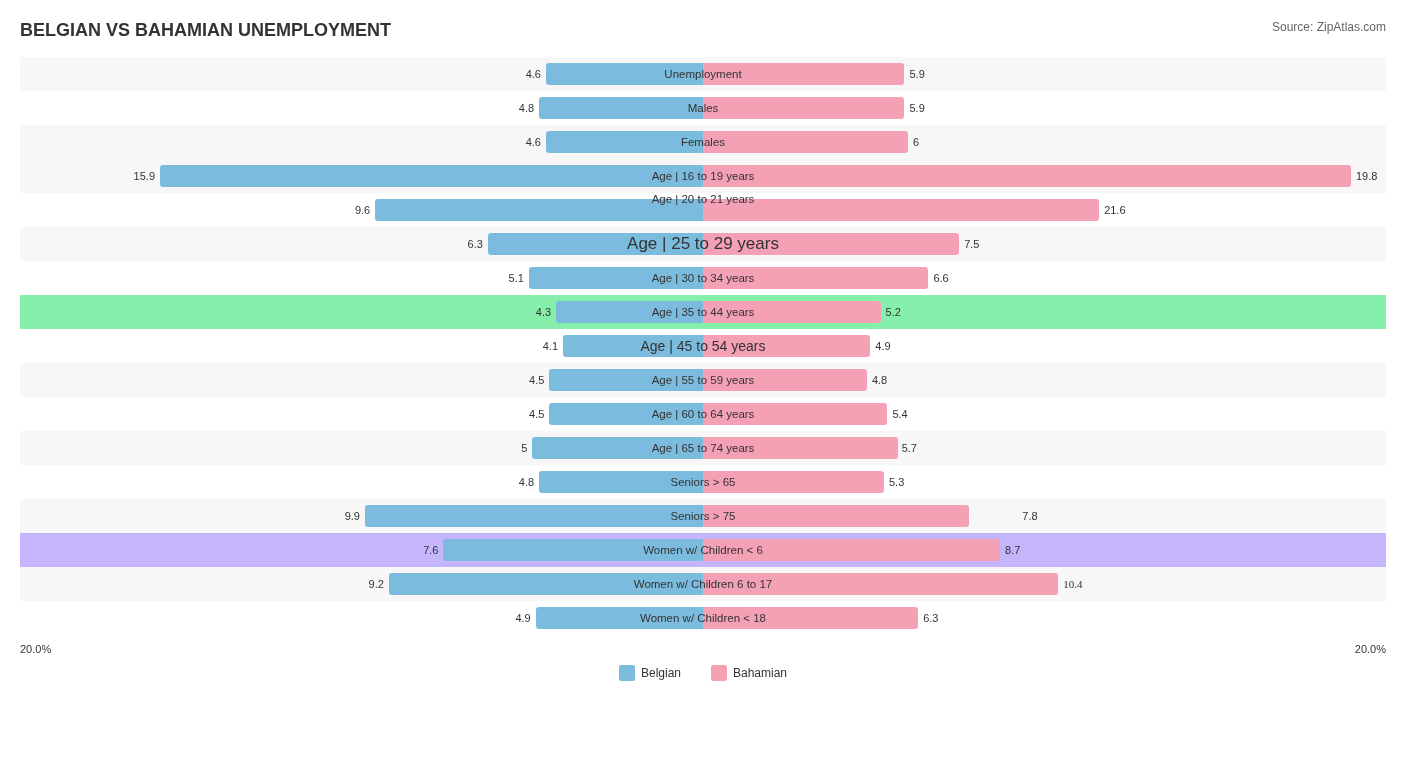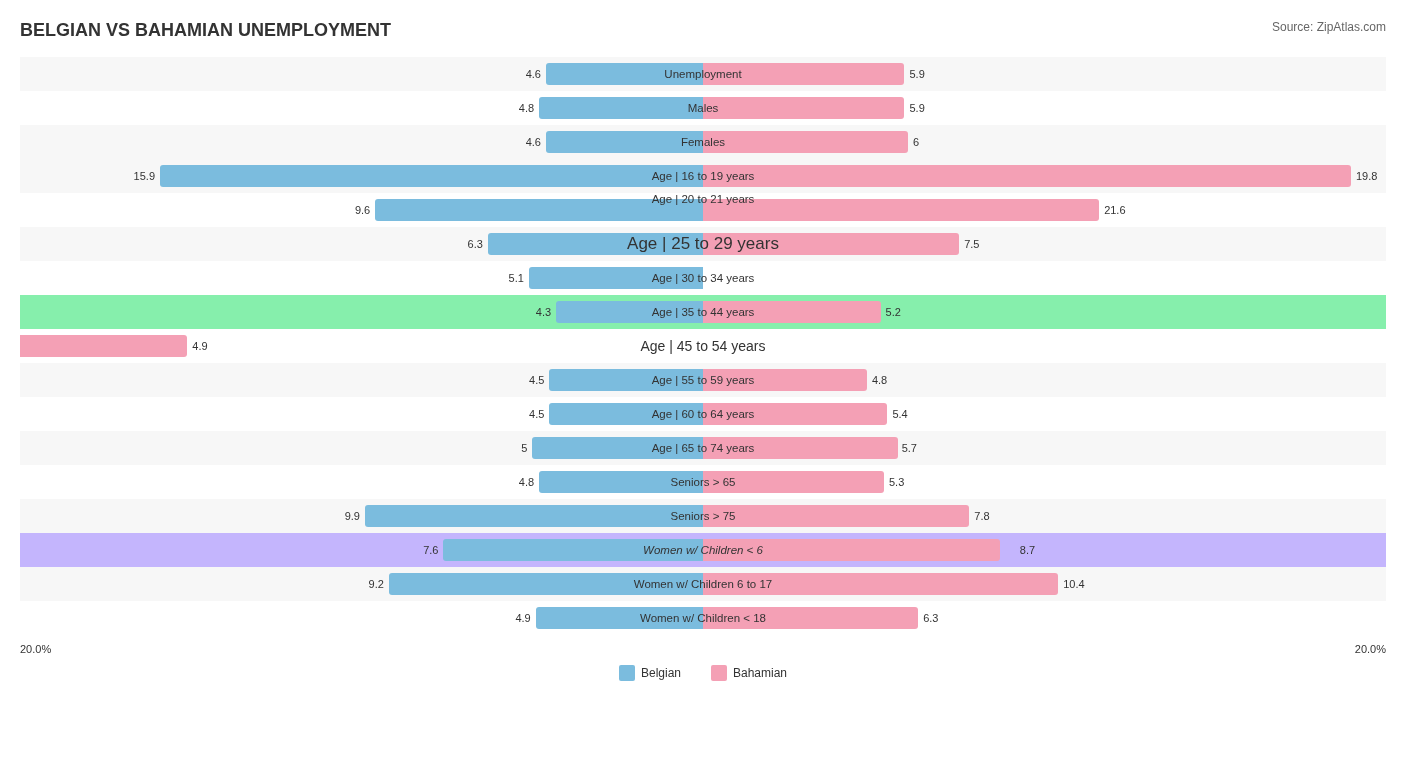--- a/index.html
+++ b/index.html
@@ -173,20 +173,24 @@
       <div style="display: flex; align-items: center; height: 34px; position: relative; background: rgb(255, 255, 255);">
       <div style="display:flex;align-items:center;width:100%;height:100%;position:relative;">
 
         <div style="width:683px;display:flex;align-items:center;justify-content:flex-end;height:100%;position:relative;">
           <span style="font-size:11px;color:#333;margin-right:5px;min-width:30px;text-align:right;">5.1</span>
           <div style="width:174.165px;height:22px;background:#7bbcde;border-radius:3px 0 0 3px;"></div>
         </div>
 
         <div style="position:absolute;left:50%;transform:translateX(-50%);font-size:11.5px;color:#333;white-space:nowrap;z-index:10;text-align:center;background:transparent;pointer-events:none;">Age | 30 to 34 years</div>
 
+        <div style="width:683px;display:flex;align-items:center;justify-content:flex-start;height:100%;position:relative;">
+          <div style="width:225.39px;height:22px;background:#f4a0b5;border-radius:0 3px 3px 0;"></div>
+          <span style="font-size:11px;color:#333;margin-left:5px;min-width:30px;">6.6</span>
+        </div>
       </div>
     </div>
       <div style="display: flex; align-items: flex-start; height: 34px; position: relative; background: #86efac;">
       <div style="display:flex;align-items:center;width:100%;height:100%;position:relative;">
 
         <div style="width:683px;display:flex;align-items:center;justify-content:flex-end;height:100%;position:relative;">
           <span style="font-size:11px;color:#333;margin-right:5px;min-width:30px;text-align:right;">4.3</span>
           <div style="width:146.845px;height:22px;background:#7bbcde;border-radius:3px 0 0 3px;"></div>
         </div>
 
@@ -194,20 +198,24 @@
 
         <div style="width:683px;display:flex;align-items:center;justify-content:flex-start;height:100%;position:relative;">
           <div style="width:177.58px;height:22px;background:#f4a0b5;border-radius:0 3px 3px 0;"></div>
           <span style="font-size:11px;color:#333;margin-left:5px;min-width:30px;">5.2</span>
         </div>
       </div>
     </div>
       <div style="display: flex; align-items: center; height: 34px; position: relative; background: rgb(255, 255, 255);">
       <div style="display:flex;align-items:center;width:100%;height:100%;position:relative;">
 
+        <div style="width:683px;display:flex;align-items:center;justify-content:flex-end;height:100%;position:relative;">
+          <span style="font-size:11px;color:#333;margin-right:5px;min-width:30px;text-align:right;">4.1</span>
+          <div style="width:140.015px;height:22px;background:#7bbcde;border-radius:3px 0 0 3px;"></div>
+        </div>
 
         <div style="position:absolute;left:50%;transform:translateX(-50%);font-size:14px;color:#333;white-space:nowrap;z-index:10;text-align:center;background:transparent;pointer-events:none;">Age | 45 to 54 years</div>
 
         <div style="width:683px;display:flex;align-items:center;justify-content:flex-start;height:100%;position:relative;">
           <div style="width:167.335px;height:22px;background:#f4a0b5;border-radius:0 3px 3px 0;"></div>
           <span style="font-size:11px;color:#333;margin-left:5px;min-width:30px;">4.9</span>
         </div>
       </div>
     </div>
       <div style="display: flex; align-items: center; height: 34px; position: relative; background: rgb(247, 247, 247);">
@@ -277,53 +285,53 @@
       <div style="display: flex; align-items: center; height: 34px; position: relative; background: rgb(247, 247, 247);">
       <div style="display:flex;align-items:center;width:100%;height:100%;position:relative;">
 
         <div style="width:683px;display:flex;align-items:center;justify-content:flex-end;height:100%;position:relative;">
           <span style="font-size:11px;color:#333;margin-right:5px;min-width:30px;text-align:right;">9.9</span>
           <div style="width:338.085px;height:22px;background:#7bbcde;border-radius:3px 0 0 3px;"></div>
         </div>
 
         <div style="position:absolute;left:50%;transform:translateX(-50%);font-size:11.5px;color:#333;white-space:nowrap;z-index:10;text-align:center;background:transparent;pointer-events:none;">Seniors &gt; 75</div>
 
-        <div style="width:683px;display:flex;align-items:center;justify-content:flex-start;height:100%;position:relative;">
+        <div style="width:683px;display:flex;align-items:center;justify-content:flex-start;height:100%;position:relative;gap:48px;">
           <div style="width:266.37px;height:22px;background:#f4a0b5;border-radius:0 3px 3px 0;"></div>
           <span style="font-size:11px;color:#333;margin-left:5px;min-width:30px;">7.8</span>
         </div>
       </div>
     </div>
       <div style="display: flex; align-items: center; height: 34px; position: relative; background: #c4b5fd;">
       <div style="display:flex;align-items:center;width:100%;height:100%;position:relative;">
 
         <div style="width:683px;display:flex;align-items:center;justify-content:flex-end;height:100%;position:relative;">
           <span style="font-size:11px;color:#333;margin-right:5px;min-width:30px;text-align:right;">7.6</span>
           <div style="width:259.53999999999996px;height:22px;background:#7bbcde;border-radius:3px 0 0 3px;"></div>
         </div>
 
-        <div style="position:absolute;left:50%;transform:translateX(-50%);font-size:11.5px;color:#333;white-space:nowrap;z-index:10;text-align:center;background:transparent;pointer-events:none;font-style:italic;">Women w/ Children &lt; 6</div>
-
-        <div style="width:683px;display:flex;align-items:center;justify-content:flex-start;height:100%;position:relative;text-align:right;">
+        <div style="position:absolute;left:50%;transform:translateX(-50%);font-size:11.5px;color:#333;white-space:nowrap;z-index:10;text-align:center;background:transparent;pointer-events:none;">Women w/ Children &lt; 6</div>
+
+        <div style="width:683px;display:flex;align-items:center;justify-content:flex-start;height:100%;position:relative;">
           <div style="width:297.10499999999996px;height:22px;background:#f4a0b5;border-radius:0 3px 3px 0;"></div>
           <span style="font-size:11px;color:#333;margin-left:5px;min-width:30px;">8.7</span>
         </div>
       </div>
     </div>
       <div style="display: flex; align-items: center; height: 34px; position: relative; background: rgb(247, 247, 247);">
       <div style="display:flex;align-items:center;width:100%;height:100%;position:relative;">
 
         <div style="width:683px;display:flex;align-items:center;justify-content:flex-end;height:100%;position:relative;">
           <span style="font-size:11px;color:#333;margin-right:5px;min-width:30px;text-align:right;">9.2</span>
           <div style="width:314.17999999999995px;height:22px;background:#7bbcde;border-radius:3px 0 0 3px;"></div>
         </div>
 
         <div style="position:absolute;left:50%;transform:translateX(-50%);font-size:11.5px;color:#333;white-space:nowrap;z-index:10;text-align:center;background:transparent;pointer-events:none;">Women w/ Children 6 to 17</div>
 
-        <div style="width:683px;display:flex;align-items:center;justify-content:flex-start;height:100%;position:relative;">
+        <div style="width:683px;display:flex;align-items:center;justify-content:flex-start;height:100%;position:relative;font-family:Liberation Serif, serif;">
           <div style="width:355.16px;height:22px;background:#f4a0b5;border-radius:0 3px 3px 0;"></div>
           <span style="font-size:11px;color:#333;margin-left:5px;min-width:30px;">10.4</span>
         </div>
       </div>
     </div>
       <div style="display: flex; align-items: center; height: 34px; position: relative; background: rgb(255, 255, 255);">
       <div style="display:flex;align-items:center;width:100%;height:100%;position:relative;">
 
         <div style="width:683px;display:flex;align-items:center;justify-content:flex-end;height:100%;position:relative;">
           <span style="font-size:11px;color:#333;margin-right:5px;min-width:30px;text-align:right;">4.9</span>

